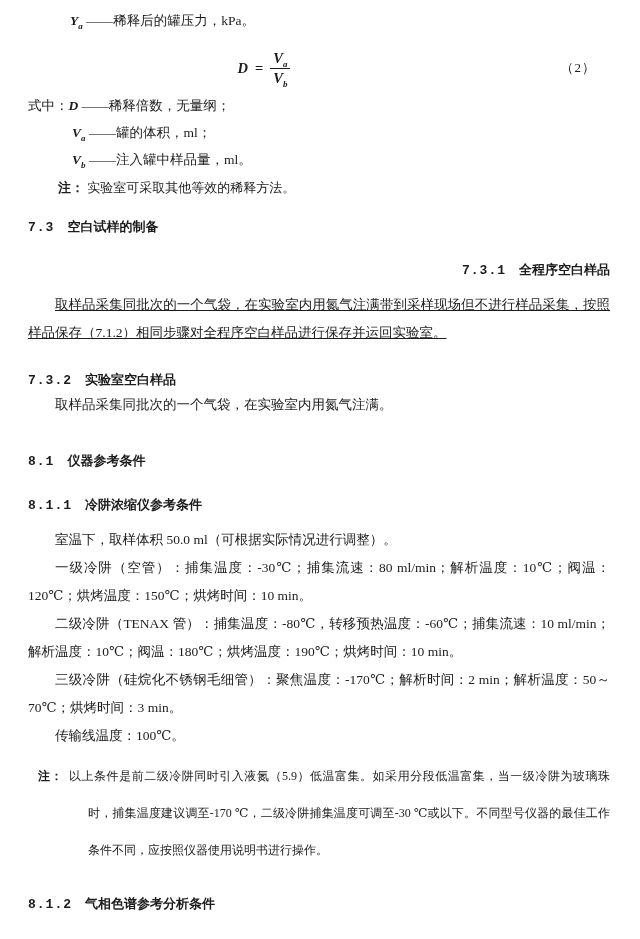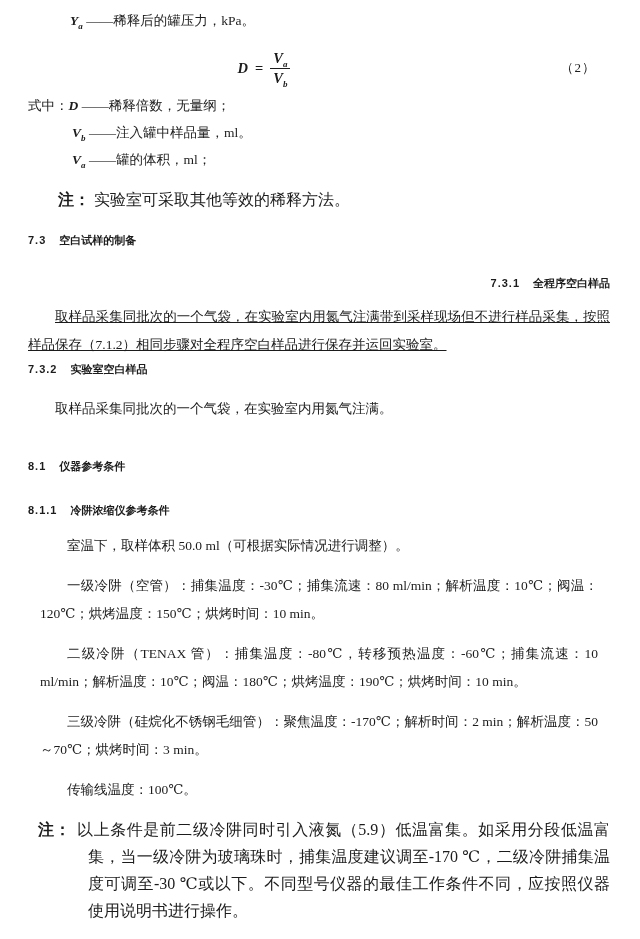--- a/index.html
+++ b/index.html
@@ -20,40 +20,40 @@
   .eq .equals{margin-right:7px;font-weight:600;}
   .frac{display:inline-block;text-align:right;vertical-align:middle;line-height:1.15;}
   .frac .num{display:block;border-bottom:1.2px solid #1c1c1c;padding:0 3px 1px;}
   .frac .den{display:block;padding:1px 3px 0;}
   .eq-num{position:absolute;right:14px;top:50%;transform:translateY(-50%);font-size:13px;letter-spacing:1px;}
   
   .where{margin-top:0;}
   .where-head{line-height:27px;}
   .where-item{padding-left:44px;line-height:27px;}
   
-  .note-inline{font-size:16px;line-height:25px;padding-left:30px;margin-top:14px;}
+  .note-inline{font-size:13px;line-height:25px;padding-left:30px;margin-top:2px;}
   .note-label{font-weight:bold;font-family:"Liberation Sans","DejaVu Sans",sans-serif;}
-  .note-block{font-size:16px;line-height:27px;margin-top:1px;padding-left:60px;text-indent:-50px;text-align:justify;}
+  .note-block{font-size:12px;line-height:37px;margin-top:8px;padding-left:60px;text-indent:-50px;text-align:justify;}
   .note-block .note-label{margin-right:6px;}
   
-  .hd{font-family:Liberation Sans, sans-serif;font-weight:bold;font-size:11px;line-height:20px;}
+  .hd{font-family:Liberation Mono, monospace;font-weight:bold;font-size:13px;line-height:20px;}
   .hd .hnum{margin-right:13px;letter-spacing:1px;}
   .h-73{margin-top:18px;}
   .h-731{margin-top:23px;text-align:right;}
-  .h-732{}
+  .h-732{margin-top:24px;}
   .h-8{margin-top:30px;}
   .h-81{margin-top:33px;}
   .h-811{margin-top:24px;}
   .h-812{margin-top:26px;}
   
   .para{line-height:28px;text-align:justify;text-indent:2em;}
   .p-731{margin-top:10px;text-decoration:underline;}
-  .p-732{margin-top:16px;}
+  .p-732{margin-top:0;}
   .group{margin-top:10px;}
-  .group .para{margin:12px;}
+  .group .para{margin:0;}
 </style>
 </head>
 <body>
 
 <div class="page">
 
   <div class="sym-line">
     <span class="var">Y</span><sub class="vsub">a</sub>
     <span>——稀释后的罐压力，kPa。</span>
   </div>
@@ -69,26 +69,26 @@
     </span>
     <span class="eq-num">（2）</span>
   </div>
 
   <div class="where">
     <div class="where-head">
       <span>式中：</span><span class="var">D</span>
       <span>——稀释倍数，无量纲；</span>
     </div>
     <div class="where-item">
+      <span class="var">V</span><sub class="vsub">a</sub>
+      <span>——罐的体积，ml；</span>
+    </div>
+    <div class="where-item">
       <span class="var">V</span><sub class="vsub">b</sub>
       <span>——注入罐中样品量，ml。</span>
-    </div>
-    <div class="where-item">
-      <span class="var">V</span><sub class="vsub">a</sub>
-      <span>——罐的体积，ml；</span>
     </div>
   </div>
 
   <div class="note-inline">
     <span class="note-label">注：</span>
     <span>实验室可采取其他等效的稀释方法。</span>
   </div>
 
   <div class="hd h-73">
     <span class="hnum">7.3</span><span>空白试样的制备</span>

